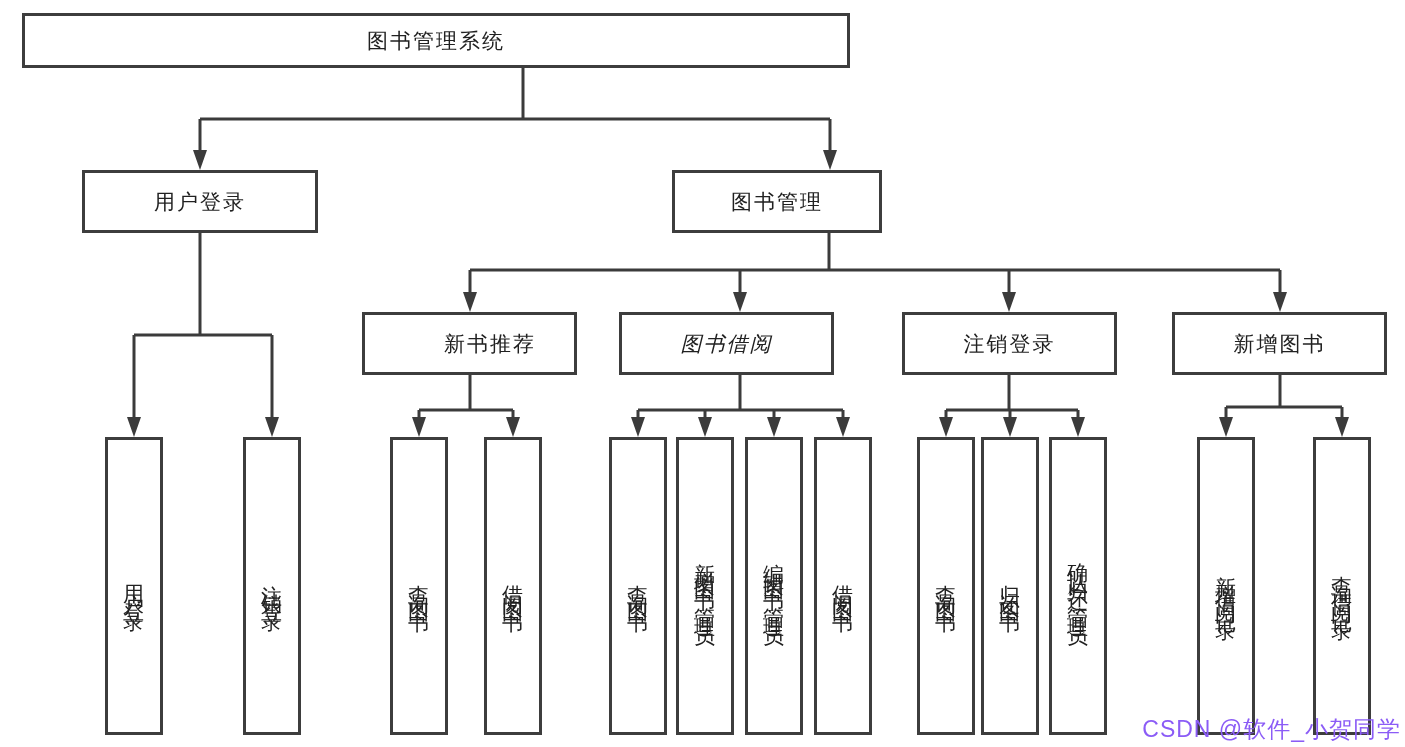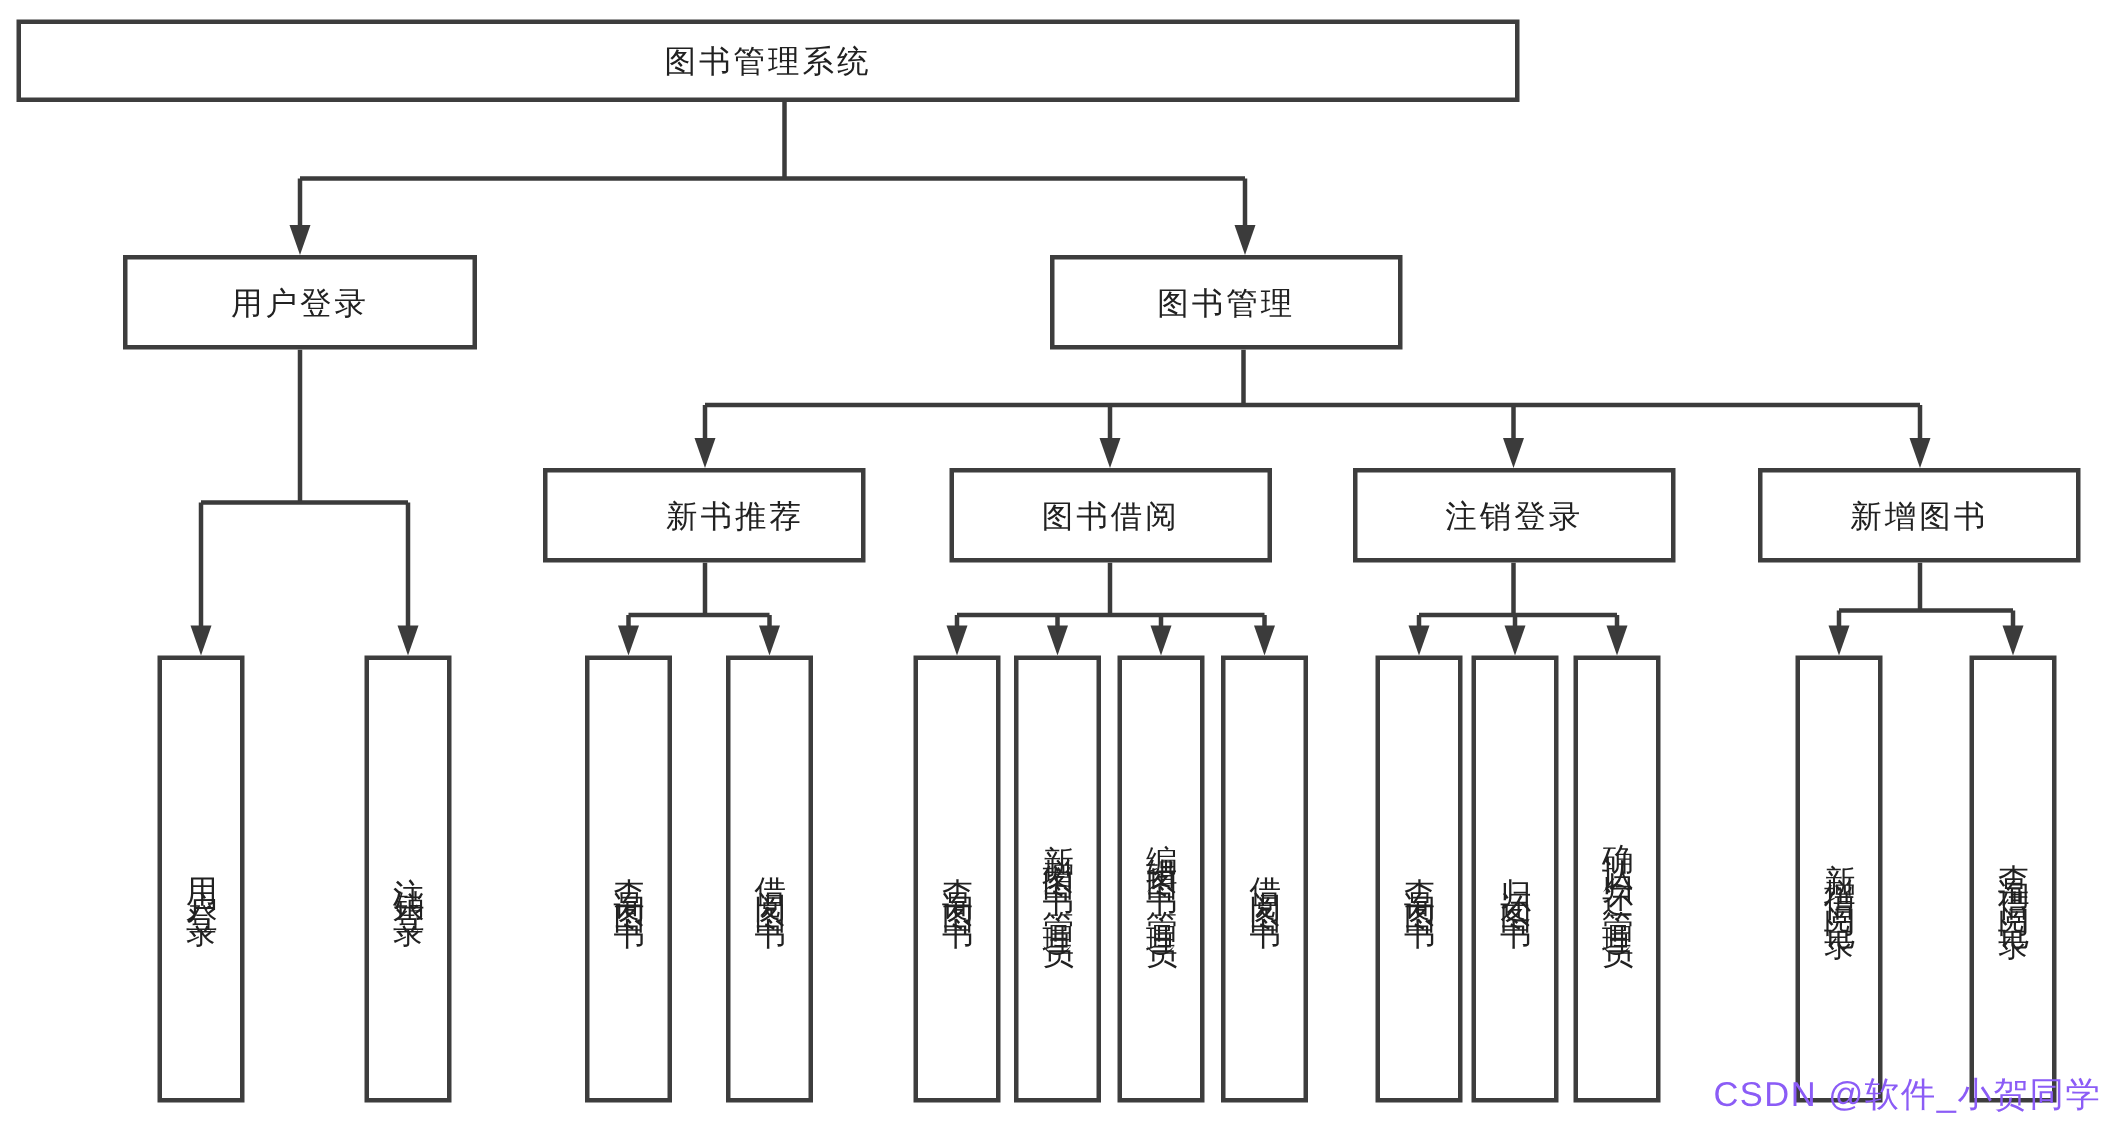--- a/index.html
+++ b/index.html
@@ -39,22 +39,22 @@
     align-items: center;
     justify-content: center;
     color: #212121;
   }
   .h-node {
     font-size: 21px;
     letter-spacing: 2px;
     white-space: nowrap;
   }
   .root-node {
-    left: 11px; top: 13px;
-    width: 1002px; height: 55px;
+    left: 22px; top: 13px;
+    width: 828px; height: 55px;
   }
   .l2-node { height: 63px; top: 170px; }
   .l3-node { height: 63px; top: 312px; width: 215px; }
   .leaf-node {
     top: 437px;
     width: 58px;
     height: 298px;
   }
   .leaf-node .vtext {
     writing-mode: vertical-rl;
@@ -156,28 +156,28 @@
     </g>
   </svg>
 
   <div class="node h-node root-node">
     <span>图书管理系统</span>
   </div>
 
   <div class="node h-node l2-node" style="left:82px;width:236px;">
     <span>用户登录</span>
   </div>
-  <div class="node h-node l2-node" style="left:700px;width:235px;">
+  <div class="node h-node l2-node" style="left:672px;width:210px;">
     <span>图书管理</span>
   </div>
 
   <div class="node h-node l3-node" style="left:362px;padding-left:41px;">
     <span>新书推荐</span>
   </div>
-  <div class="node h-node l3-node" style="left:633px;">
+  <div class="node h-node l3-node" style="left:619px;font-style:italic;">
     <span>图书借阅</span>
   </div>
   <div class="node h-node l3-node" style="left:902px;">
     <span>注销登录</span>
   </div>
   <div class="node h-node l3-node" style="left:1172px;">
     <span>新增图书</span>
   </div>
 
   <div class="node leaf-node" style="left:105px;">

